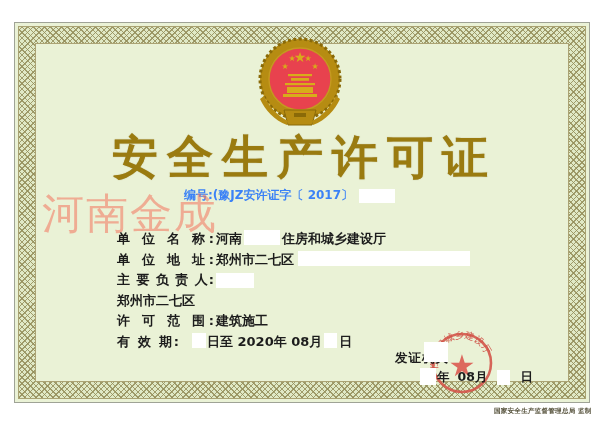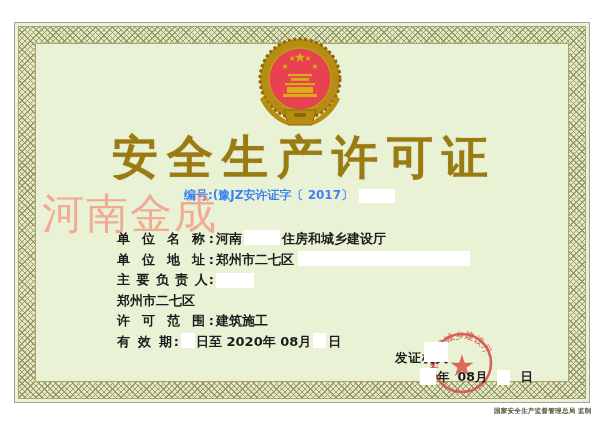--- a/index.html
+++ b/index.html
@@ -38,21 +38,21 @@
     position:absolute;left:184px;top:187px;display:flex;align-items:center;
     font-size:12px;font-weight:600;color:#3b82f6;white-space:nowrap;
   }
   .watermark{
     position:absolute;left:42px;top:186px;font-size:42px;font-weight:normal;
     color:rgba(242,115,92,.55);letter-spacing:2px;white-space:nowrap;pointer-events:none;
   }
   .fields{position:absolute;left:117px;top:229px;}
   .frow{display:flex;align-items:center;height:20.5px;font-size:13px;font-weight:bold;color:#1c1c1c;white-space:nowrap;}
   .flabel{display:inline-block;width:97px;text-align:justify;text-align-last:justify;margin-right:2px;}
-  .flabel-short{display:inline-block;width:62px;text-align:justify;text-align-last:justify;margin-right:1px;}
+  .flabel-short{display:inline-block;width:62px;text-align:justify;text-align-last:justify;margin-right:12px;}
   .fval{display:flex;align-items:flex-start;}
   .redact{display:inline-block;background:#ffffff;vertical-align:middle;}
   .r-serial{width:36px;height:14px;margin-left:6px;}
   .r-name{width:36px;height:15px;margin:0 2px;}
   .r-person{width:38px;height:15px;}
   .r-addr{width:172px;height:15px;margin-left:4px;}
   .r-day{width:14px;height:15px;margin:0 1px;}
   .r-day2{width:13px;height:15px;margin:0 2px;}
   .issuer{
     position:absolute;left:395px;top:350px;font-size:12.5px;font-weight:bold;

